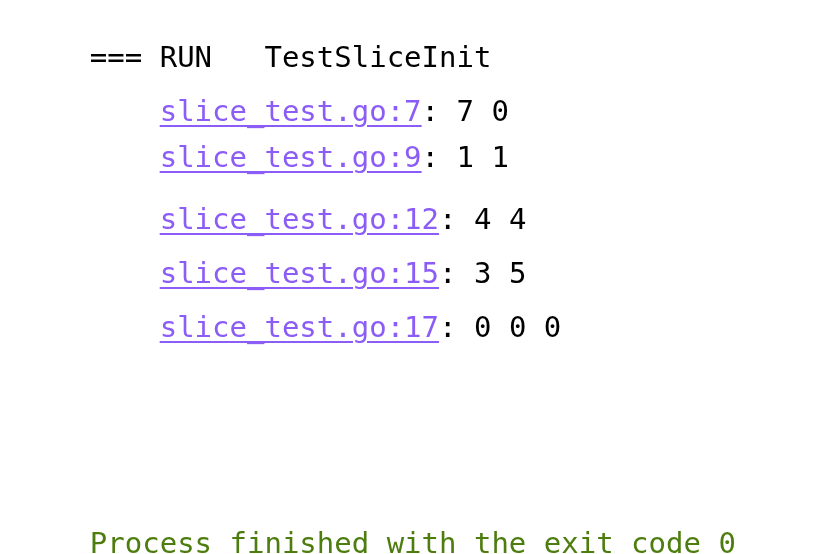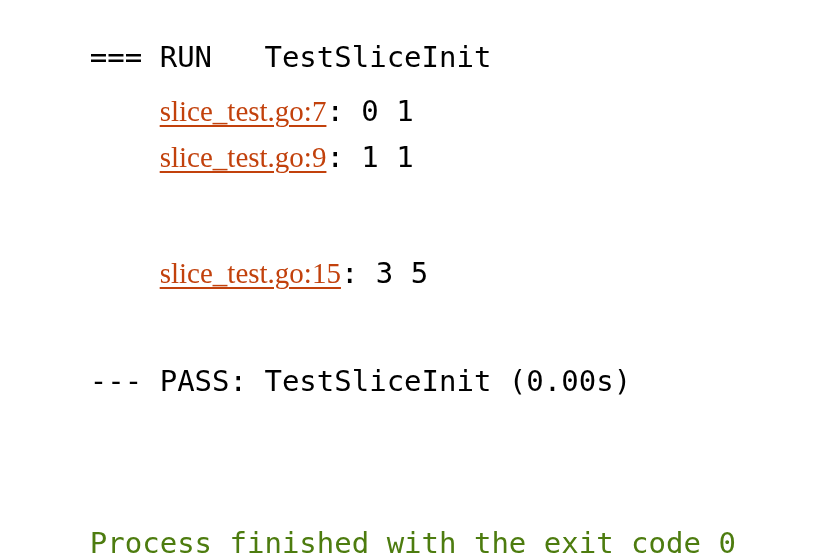--- a/index.html
+++ b/index.html
@@ -34,60 +34,62 @@
     font-weight: 400;
   }
   .seg {
     white-space: pre;
     font-family: "DejaVu Sans Mono", "Liberation Mono", monospace;
   }
   .seg.plain {
     color: #000000;
   }
   .seg.link {
-    color: #c2410c;
+    color: #8b5cf6;
     text-decoration: underline;
     text-decoration-thickness: 2px;
     text-underline-offset: 4px;
     cursor: pointer;
-    font-family: Liberation Serif, serif;
   }
   .line.exit {
     color: #4d7c0f;
   }
   .line.blank {
     height: 30px;
   }
 </style>
 </head>
 <body>
 
 <div id="console">
 
   <div class="line" style="top:12px;">
     <span class="seg plain">=== RUN   TestSliceInit</span>
   </div>
 
   <div class="line" style="top:66px;">
-    <span class="seg plain">    </span><span class="seg link">slice_test.go:7</span><span class="seg plain">: 0 1</span>
+    <span class="seg plain">    </span><span class="seg link">slice_test.go:7</span><span class="seg plain">: 7 0</span>
   </div>
 
   <div class="line" style="top:112px;">
     <span class="seg plain">    </span><span class="seg link">slice_test.go:9</span><span class="seg plain">: 1 1</span>
   </div>
 
+  <div class="line" style="top:174px;">
+    <span class="seg plain">    </span><span class="seg link">slice_test.go:12</span><span class="seg plain">: 4 4</span>
+  </div>
 
   <div class="line" style="top:228px;text-align:center;">
     <span class="seg plain">    </span><span class="seg link">slice_test.go:15</span><span class="seg plain">: 3 5</span>
   </div>
 
+  <div class="line" style="top:282px;">
+    <span class="seg plain">    </span><span class="seg link">slice_test.go:17</span><span class="seg plain">: 0 0 0</span>
+  </div>
 
-  <div class="line" style="top:336px;">
-    <span class="seg plain">--- PASS: TestSliceInit (0.00s)</span>
-  </div>
 
 
   <div class="line blank" style="top:444px;">
     <span class="seg plain"></span>
   </div>
 
   <div class="line exit" style="top:498px;">
     <span class="seg">Process finished with the exit code 0</span>
   </div>
 

